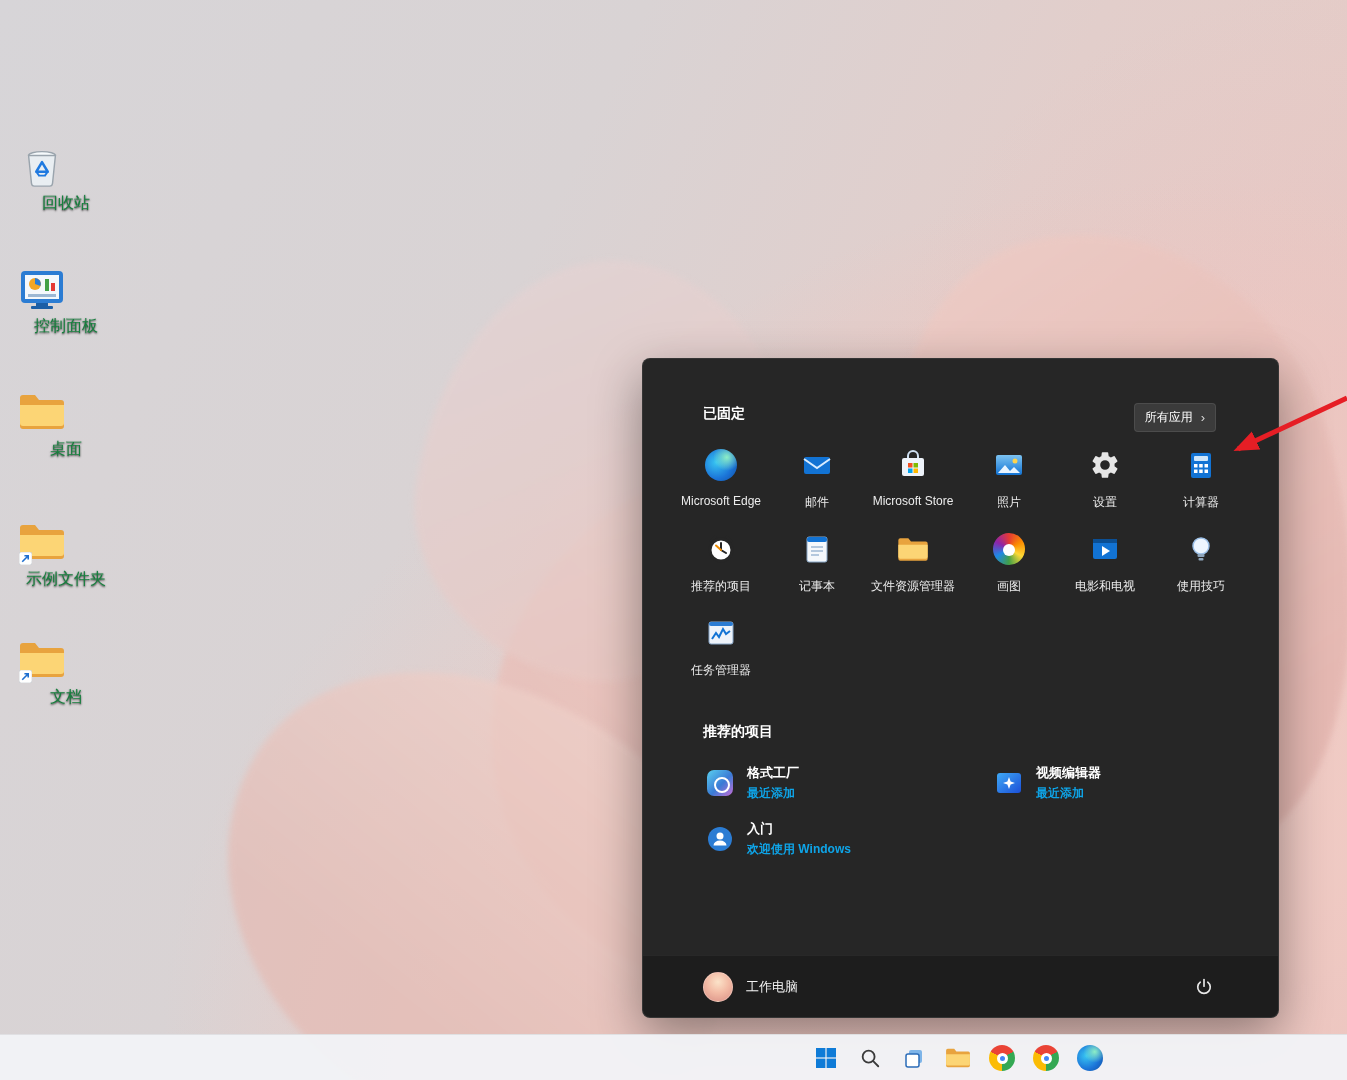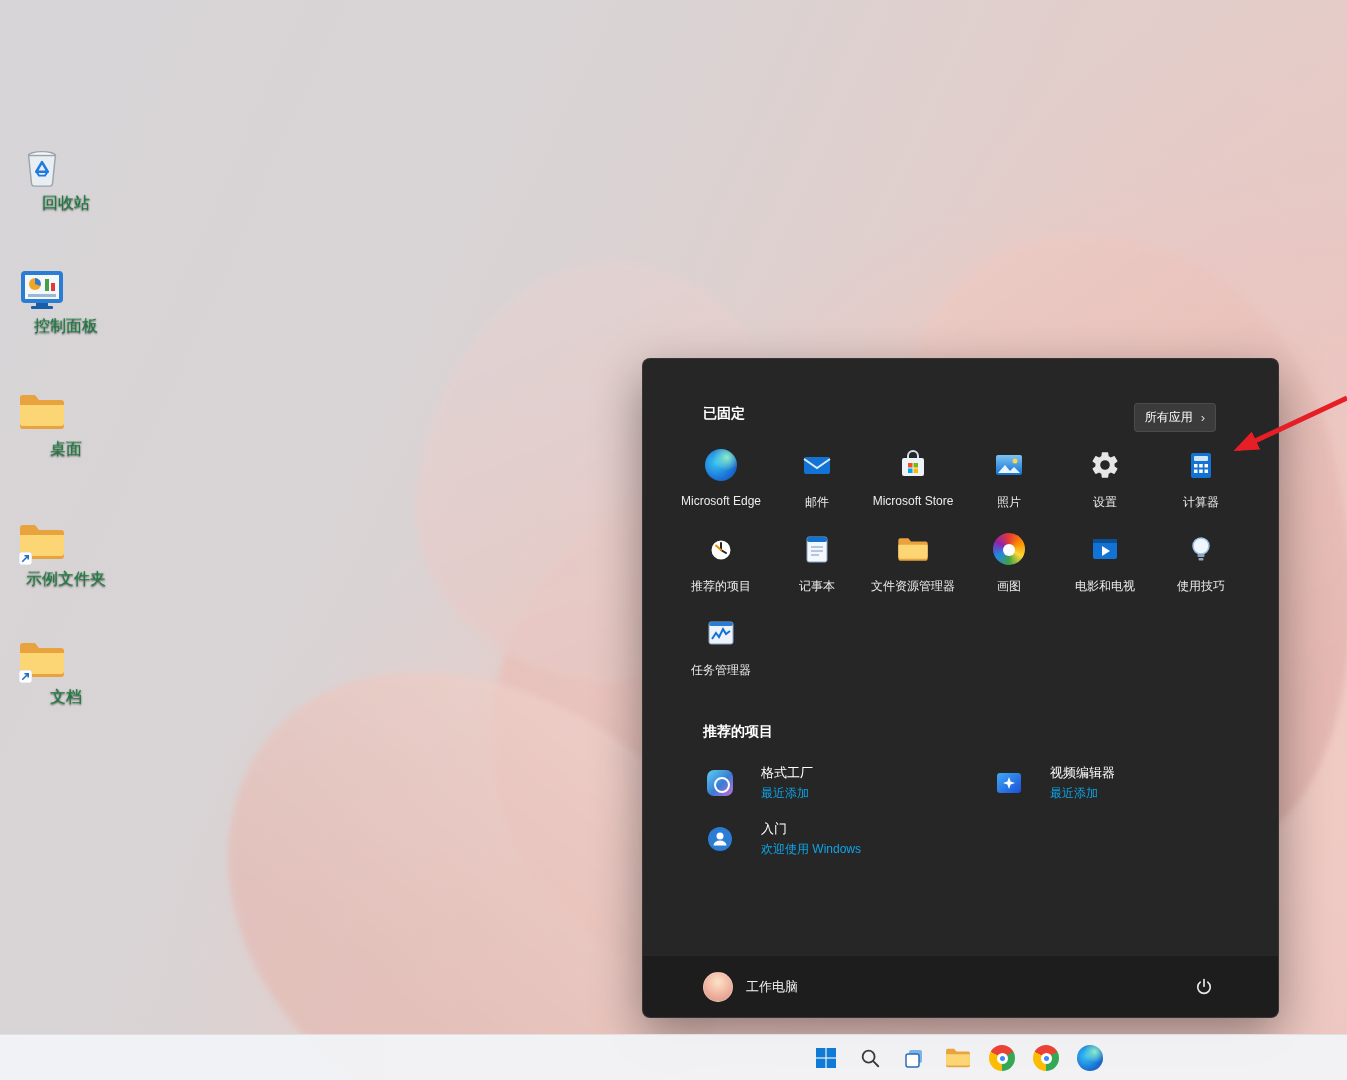--- a/index.html
+++ b/index.html
@@ -50,21 +50,21 @@
   .pinned-grid { position:absolute; top:86px; left:30px; width:576px; display:grid;
     grid-template-columns:repeat(6,96px); grid-auto-rows:84px; }
   .tile { display:flex; flex-direction:column; align-items:center; padding-top:4px; gap:13px;
     border-radius:4px; cursor:pointer; }
   .tile-icon { width:32px; height:32px; display:flex; align-items:center; justify-content:center; }
   .tile-label { font-size:12px; color:#ececec; white-space:nowrap; }
 
   .sm-rec-header { position:absolute; top:364px; left:60px; font-size:14px; font-weight:bold;font-family:Liberation Mono, monospace; }
   .rec-grid { position:absolute; top:396px; left:48px; width:568px; display:grid;
     grid-template-columns:repeat(2,289px); grid-auto-rows:56px; }
-  .rec-item { display:flex; align-items:center; gap:27px; padding-left:15px; border-radius:4px; cursor:pointer; }
+  .rec-item { display:flex; align-items:center; gap:13px; padding-left:15px; border-radius:4px; cursor:pointer;font-weight:bold; }
   .rec-icon { width:28px; height:28px; flex:none; display:flex; align-items:center; justify-content:center; }
   .rec-title { font-size:13px; color:#fff; }
   .rec-sub { font-size:12px; color:#0ea5e9; margin-top:3px; }
 
   .sm-footer { position:absolute; left:0; right:0; bottom:0; height:62px;
     background:rgba(8,8,8,.28); border-top:1px solid rgba(255,255,255,.05);
     border-radius:0 0 8px 8px; display:flex; align-items:center; justify-content:space-between;
     padding:0 54px 0 60px; }
   .sm-user { display:flex; align-items:center; gap:13px; cursor:pointer; border-radius:4px; padding:4px 8px 4px 0; }
   .avatar { width:30px; height:30px; border-radius:50%;

